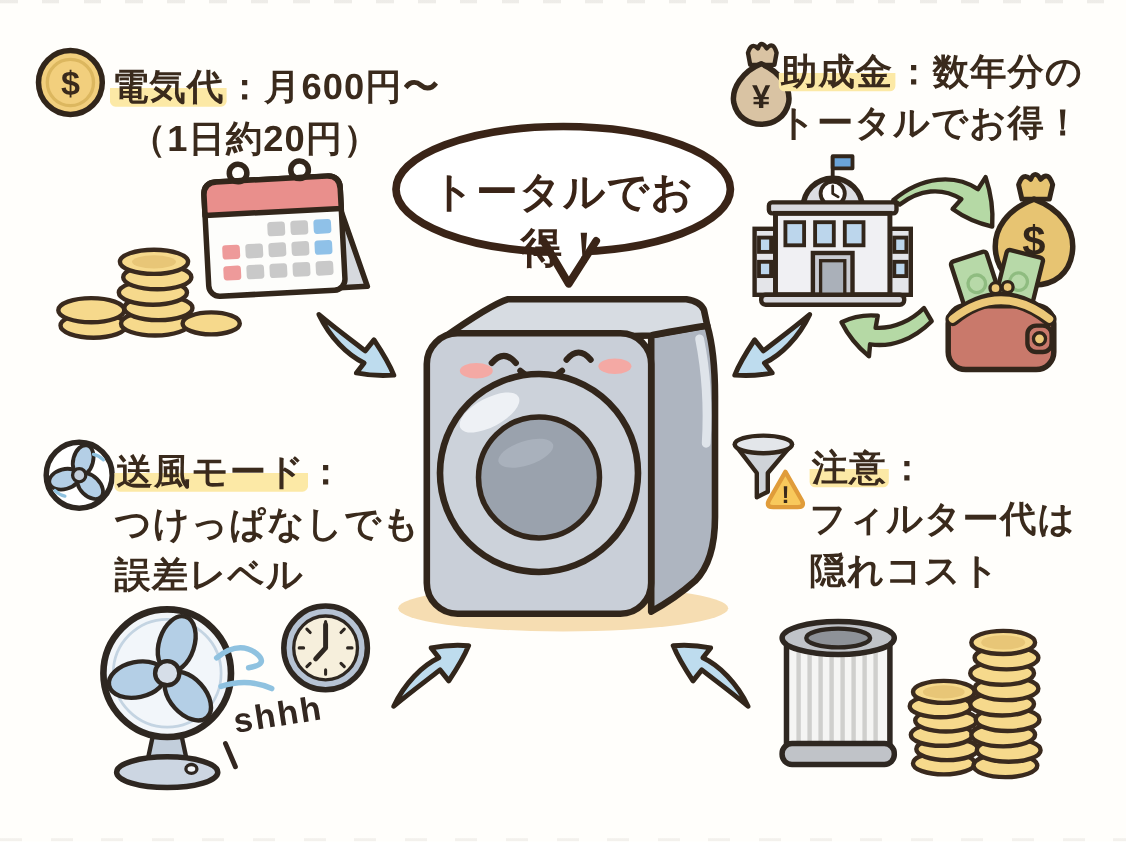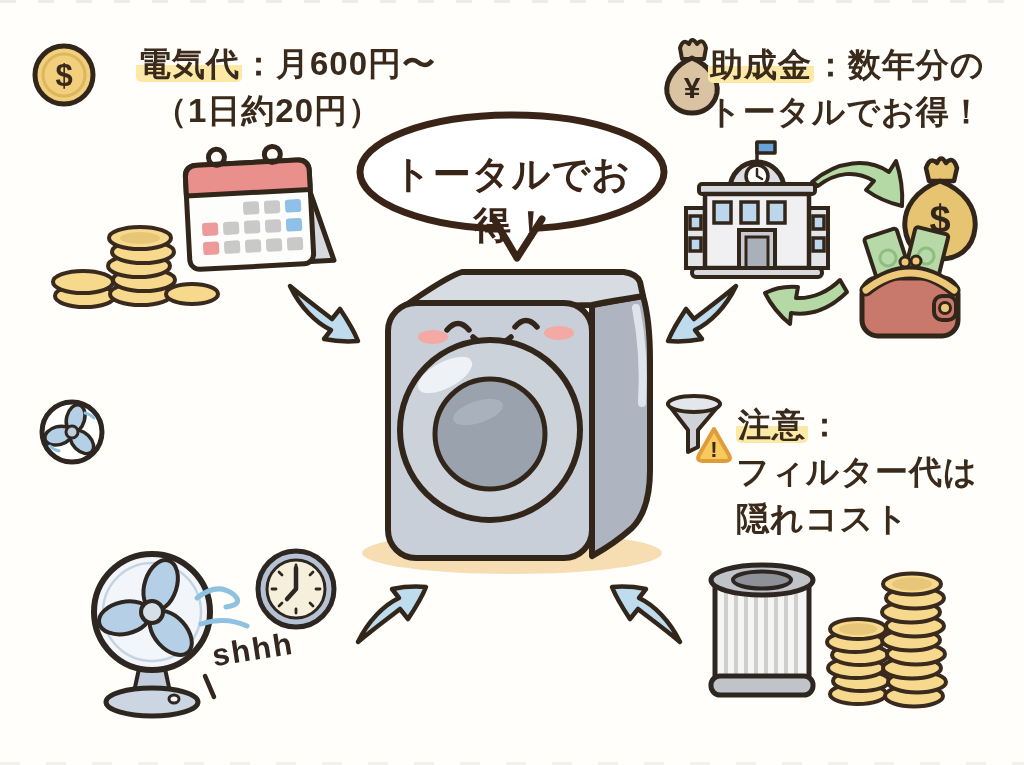--- a/index.html
+++ b/index.html
@@ -10,21 +10,21 @@
     color:#3a2a1c;
   }
   .edge{position:absolute;left:0;right:0;height:3px;opacity:.35;}
   .edge.top{top:0;background:repeating-linear-gradient(90deg,#cfccc6 0 16px,transparent 16px 38px);}
   .edge.bottom{bottom:0;background:repeating-linear-gradient(90deg,#ddd9d2 0 20px,transparent 20px 46px);}
   svg.scene{position:absolute;left:0;top:0;}
   .tb{position:absolute;font-weight:700;line-height:1.42;white-space:nowrap;letter-spacing:1px;}
   .tb .ln{display:block;}
   .h34{font-size:33px;}
   .hl{background:linear-gradient(to top,#fce9a6 46%,rgba(0,0,0,0) 46%);border-radius:5px;padding:0 2px;}
-  .tb-tl{left:100px;top:41px;margin-left:36px;}
+  .tb-tl{left:100px;top:56px;}
   .tb-tl .ln2{padding-left:18px;}
   .tb-tr{left:708px;top:42px;}
   .tb-bl{left:104px;top:406px;}
   .tb-br{left:736px;top:402px;}
   .bubble-text{
     position:absolute;left:366px;top:149px;width:292px;text-align:center;
     font-size:38px;font-weight:700;letter-spacing:1px;color:#3a2417;
   }
   .shhh{
     position:absolute;left:212px;top:632px;font-size:31px;font-weight:700;
@@ -268,20 +268,25 @@
   <div class="tb h34 tb-tl">
     <span class="ln ln1"><span class="hl">電気代</span><span>：月600円〜</span></span>
     <span class="ln ln2">（1日約20円）</span>
   </div>
 
   <div class="tb h34 tb-tr">
     <span class="ln"><span class="hl">助成金</span><span>：数年分の</span></span>
     <span class="ln">トータルでお得！</span>
   </div>
 
+  <div class="tb h34 tb-bl">
+    <span class="ln"><span class="hl">送風モード</span><span>：</span></span>
+    <span class="ln">つけっぱなしでも</span>
+    <span class="ln">誤差レベル</span>
+  </div>
 
   <div class="tb h34 tb-br">
     <span class="ln"><span class="hl">注意</span><span>：</span></span>
     <span class="ln">フィルター代は</span>
     <span class="ln">隠れコスト</span>
   </div>
 
   <div class="shhh">shhh</div>
 </div>
 

